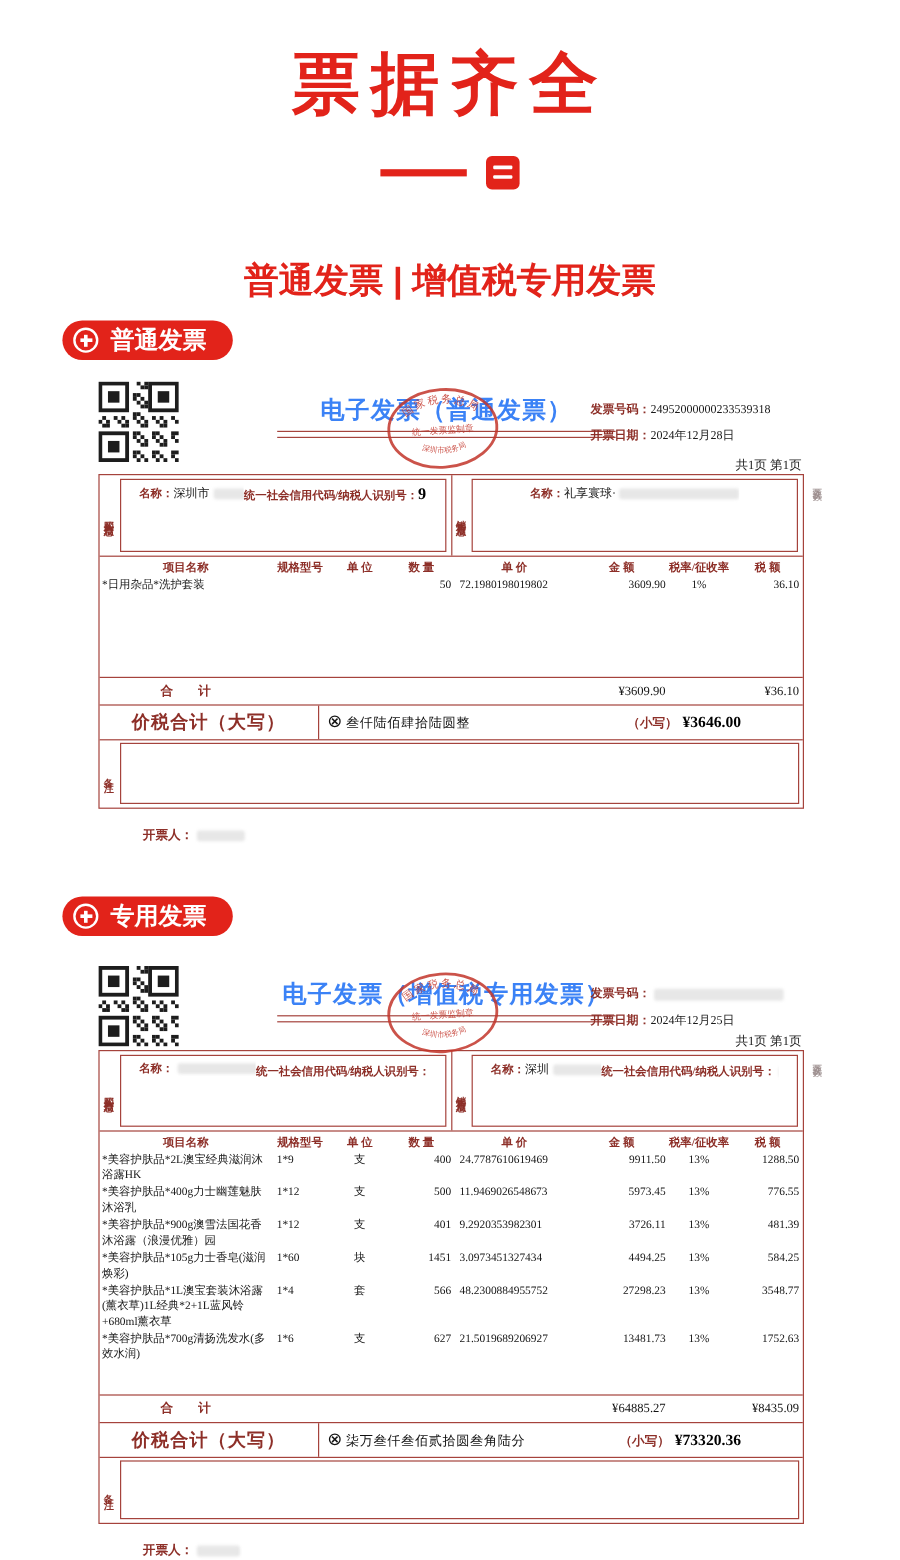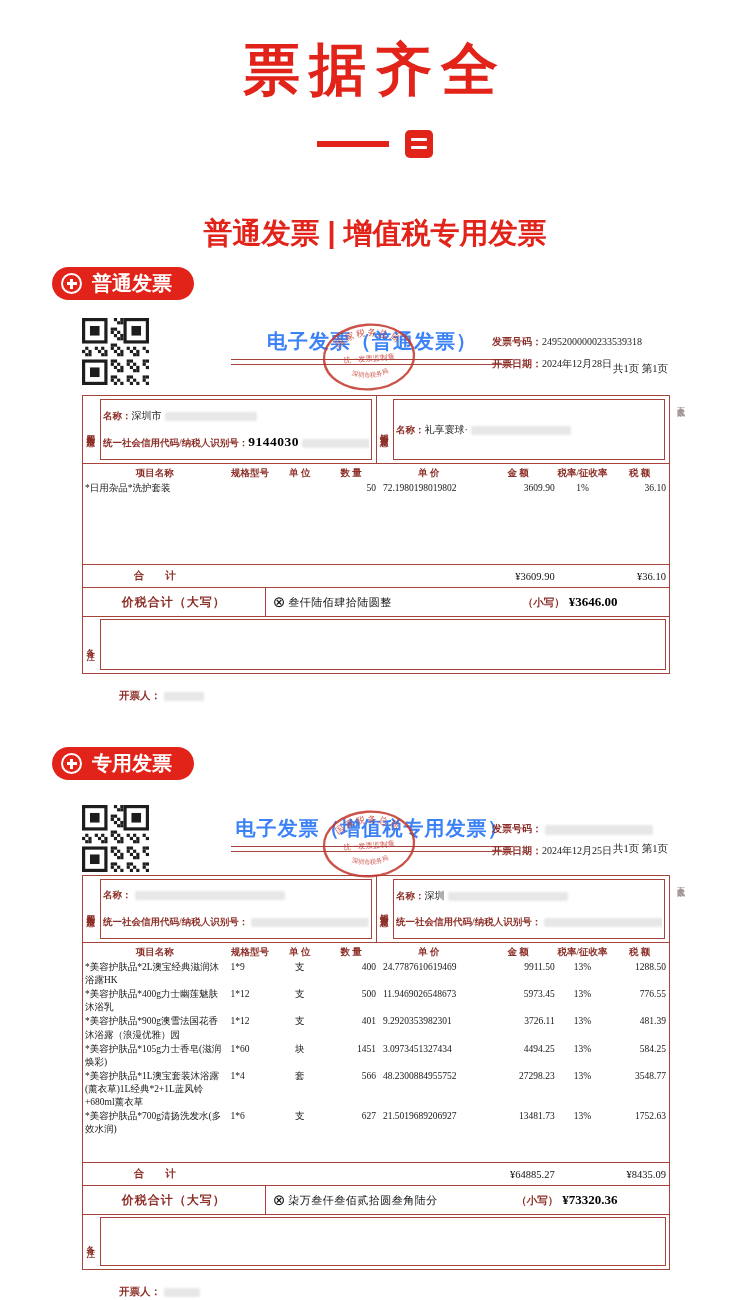--- a/index.html
+++ b/index.html
@@ -35,34 +35,34 @@
   .inv1 .inv-head{height:77px;} .inv2 .inv-head{height:70px;}
   .qr{position:absolute;left:0;top:0;width:67px;height:67px;}
   .inv-title-wrap{position:absolute;left:130px;top:10px;width:320px;text-align:center;}
   .inv-title{font-size:20px;font-weight:700;color:#3b82f6;letter-spacing:1px;}
   .dbl{width:282px;margin:4px auto 0;height:4px;
     border-top:1.4px solid #a5433c;border-bottom:1.4px solid #a5433c;}
   .stamp{position:absolute;left:238px;top:0;width:98px;height:78px;opacity:.85;transform:rotate(-4deg);}
   .inv-meta{position:absolute;right:0;top:13px;width:178px;font-size:10px;line-height:2.15;}
   .ml{color:#8d2f28;font-weight:700;}
   .mv{color:#1a1a1a;}
-  .page-info{position:absolute;right:2px;bottom:19px;font-size:10.5px;color:#222;}
+  .page-info{position:absolute;right:2px;bottom:0;font-size:10.5px;color:#222;}
 
   .inv-table{border:1.5px solid #a5433c;display:flex;flex-direction:column;
     --cols:24.5% 8% 9% 8.5% 18% 12.5% 9.5% 10%;}
   .inv1 .inv-table{height:277px;} .inv2 .inv-table{height:393px;}
 
   .party-row{display:grid;grid-template-columns:16px 1fr 16px 1fr;
     border-bottom:1px solid #a5433c;}
   .inv1 .party-row{height:67px;} .inv2 .party-row{height:66px;}
   .vlabel{writing-mode:vertical-rl;text-orientation:upright;font-size:8.5px;color:#8d2f28;
     font-weight:700;display:flex;align-items:center;justify-content:center;line-height:1;
     letter-spacing:1px;padding:2px 0;}
-  .party-box{border:1px solid #a5433c;margin:3px 4px 3px 1px;padding:4px 2px;
-    display:flex;flex-direction:column;justify-content:space-around;font-size:10px;min-width:0;}
+  .party-box{border:1px solid #a5433c;margin:3px 4px 3px 1px;padding:4px 15px;
+    display:flex;flex-direction:row;justify-content:space-around;font-size:10px;min-width:0;}
   .pline{white-space:nowrap;overflow:hidden;}
   .plabel{color:#8d2f28;font-weight:700;font-size:9.5px;}
   .pv{color:#1a1a1a;}
   .pid{color:#000;font-weight:700;font-size:13.5px;letter-spacing:.5px;}
   .bl{display:inline-block;height:9px;background:#e7e7e7;border-radius:2px;
     filter:blur(1.2px);vertical-align:middle;margin-left:3px;}
 
   .cols-row{display:grid;grid-template-columns:var(--cols);padding:3px 0 1px;
     font-size:9.5px;font-weight:700;color:#8d2f28;}
   .cols-row span{text-align:center;}
@@ -75,21 +75,21 @@
   .filler{flex:1;}
 
   .total-row{display:grid;grid-template-columns:var(--cols);border-top:1px solid #a5433c;
     align-items:center;padding:4px 0;}
   .t-label{grid-column:1;text-align:center;color:#8d2f28;font-weight:700;font-size:10.5px;}
   .t-amount{grid-column:6;text-align:right;font-size:10.5px;}
   .t-tax{grid-column:8;text-align:right;padding-right:3px;font-size:10.5px;}
 
   .words-row{display:flex;border-top:1px solid #a5433c;align-items:center;}
   .inv1 .words-row{height:28px;} .inv2 .words-row{height:28px;}
-  .w-label{width:31%;text-align:center;color:#8d2f28;font-weight:700;font-size:12px;
+  .w-label{width:31%;text-align:center;color:#8d2f28;font-weight:700;font-size:15px;
     letter-spacing:1px;}
   .w-body{flex:1;border-left:1px solid #a5433c;align-self:stretch;display:flex;
     align-items:center;padding-left:7px;font-size:11px;min-width:0;}
   .cancel{font-size:15px;margin-right:3px;line-height:1;}
   .w-words{letter-spacing:.5px;}
   .w-small{margin-left:auto;margin-right:13%;white-space:nowrap;}
   .sl{font-style:normal;color:#8d2f28;font-weight:700;font-size:10.5px;}
   .sv{font-size:13px;font-weight:600;color:#000;margin-left:4px;}
 
   .remark-row{display:flex;border-top:1px solid #a5433c;}

